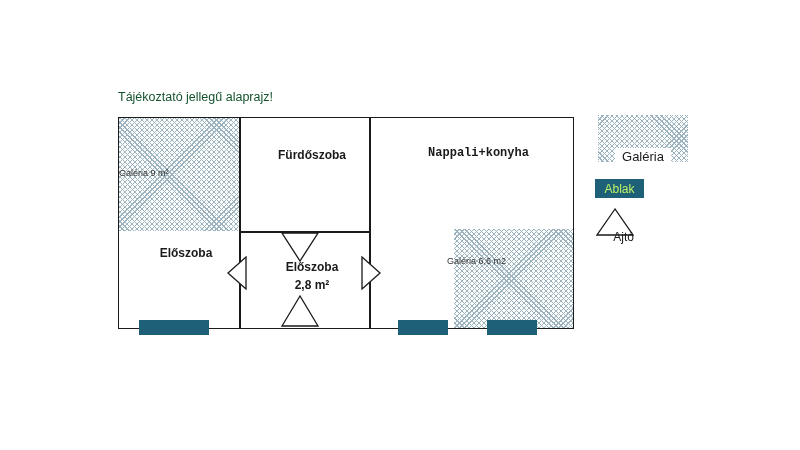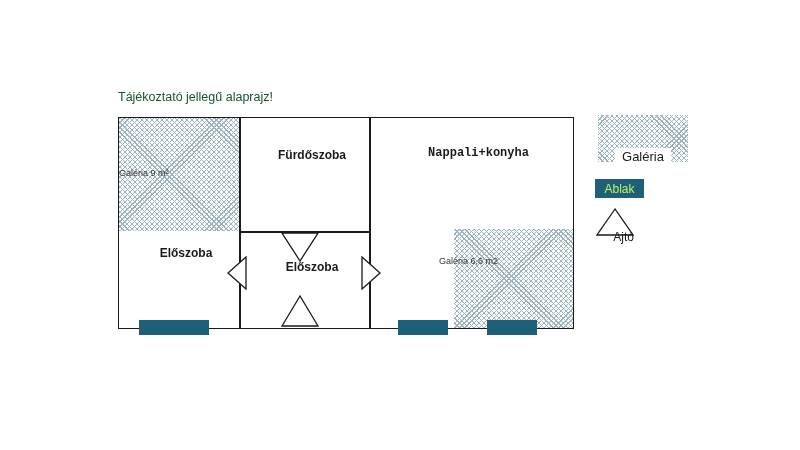--- a/index.html
+++ b/index.html
@@ -24,21 +24,21 @@
   }
   .galeria9{position:absolute;left:0;top:0;width:120px;height:113px;}
   .galeria66{position:absolute;left:335px;top:111px;width:119px;height:99px;}
   .room-label{position:absolute;text-align:center;font-weight:700;font-size:12px;line-height:1.5;padding-left:7px;}
   .lbl-haloszoba{left:0;top:126px;width:120px;}
   .lbl-furdoszoba{left:121px;top:28px;width:130px;}
   .lbl-eloszoba{left:121px;top:140px;width:130px;}
   .lbl-nappali{left:251px;top:26px;width:203px;font-family:Liberation Mono, monospace;}
   .galeria-label{position:absolute;text-align:left;font-size:9px;font-weight:400;color:#333;}
   .lbl-galeria9{left:0;top:50px;width:120px;}
-  .lbl-galeria66{left:320px;top:138px;width:119px;}
+  .lbl-galeria66{left:328px;top:138px;width:119px;}
   .window{position:absolute;background:var(--window,#1e6078);height:15px;}
   .win1{left:20px;top:202px;width:70px;}
   .win2{left:279px;top:202px;width:50px;}
   .win3{left:368px;top:202px;width:50px;}
   .door{position:absolute;}
   .door polygon{fill:#ffffff;stroke:var(--wall,#1a1a1a);stroke-width:1.3;}
   .door-left{left:108px;top:138px;}
   .door-down{left:162px;top:114px;}
   .door-right{left:242px;top:138px;}
   .door-up{left:162px;top:177px;}
@@ -78,20 +78,21 @@
     <div class="room-label lbl-haloszoba">
       <div>Előszoba</div>
     </div>
 
     <div class="room-label lbl-furdoszoba">
       <div>Fürdőszoba</div>
     </div>
 
     <div class="room-label lbl-eloszoba">
       <div>Előszoba</div>
+      <div>2,8 m²</div>
     </div>
 
     <div class="room-label lbl-nappali">
       <div>Nappali+konyha</div>
     </div>
 
     <div class="galeria-label lbl-galeria66">Galéria 6,6 m2</div>
 
     <div class="window win1"></div>
     <div class="window win2"></div>

